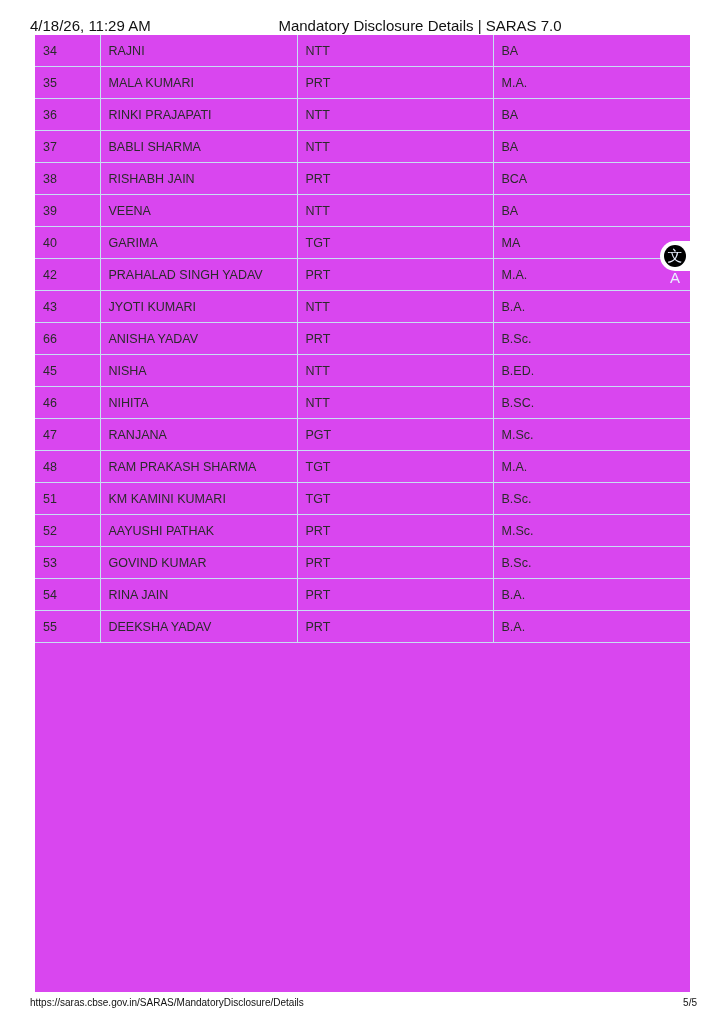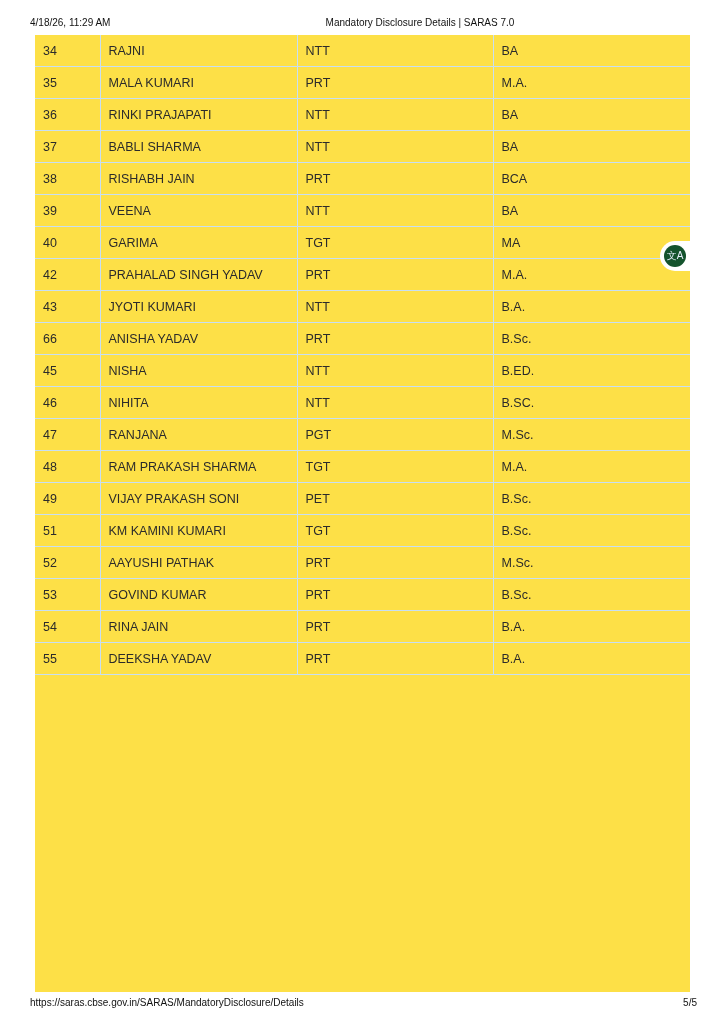--- a/index.html
+++ b/index.html
@@ -1,30 +1,30 @@
 <!DOCTYPE html>
 <html><head>
 <meta charset="utf-8">
 <style>
   html, body { margin: 0; padding: 0; background: #ffffff; }
   body { width: 725px; height: 1026px; position: relative; overflow: hidden;
          font-family: "Liberation Sans", sans-serif; color: #222; }
-  .print-header { position: absolute; top: 17px; left: 0; width: 725px; height: 14px; font-size: 10px; color: #111; }
+  .print-header { position: absolute; top: 17px; left: 0; width: 725px; height: 14px; font-size: 15px; color: #111; }
   .print-header .date { position: absolute; left: 30px; top: 0; }
   .print-header .title { position: absolute; left: 0; width: 840px; text-align: center; top: 0; }
-  .panel { position: absolute; left: 35px; top: 35px; width: 655px; height: 957px; background: #fde047; }
+  .panel { position: absolute; left: 35px; top: 35px; width: 655px; height: 957px; background: #d946ef; }
   table { border-collapse: collapse; width: 655px; table-layout: fixed; }
   col.c1 { width: 65px; } col.c2 { width: 197px; } col.c3 { width: 196px; } col.c4 { width: 197px; }
   td { height: 31px; padding: 0 0 0 8px; font-size: 12.5px; color: #2b2b2b;
        border-bottom: 1px solid #c7dff3; border-right: 1px solid #c7dff3; vertical-align: middle; }
   td:last-child { border-right: none; margin-top: 22px; }
   .translate-btn { position: absolute; left: 660px; top: 241px; width: 32px; height: 30px; background: #fff;
        border-radius: 16px 0 0 16px; }
   .translate-btn .inner { position: absolute; left: 4px; top: 4px; width: 22px; height: 22px; border-radius: 11px;
-       background: #14532d; color: #eaf0ff; font-size: 10px; line-height: 22px; text-align: center; }
+       background: #000000; color: #eaf0ff; font-size: 15px; line-height: 22px; text-align: center; }
   .print-footer { position: absolute; top: 997px; left: 0; width: 725px; font-size: 10px; color: #111; }
   .print-footer .url { position: absolute; left: 30px; }
   .print-footer .page { position: absolute; right: 28px; text-align: right; }
 </style>
 </head>
 <body>
 
 <div class="print-header">
   <span class="date">4/18/26, 11:29 AM</span>
   <span class="title">Mandatory Disclosure Details | SARAS 7.0</span>
@@ -117,26 +117,20 @@
           <td>PGT</td>
           <td>M.Sc.</td>
         </tr>
         <tr>
           <td>48</td>
           <td>RAM PRAKASH SHARMA</td>
           <td>TGT</td>
           <td>M.A.</td>
         </tr>
         <tr>
-          <td>49</td>
-          <td>VIJAY PRAKASH SONI</td>
-          <td>PET</td>
-          <td>B.Sc.</td>
-        </tr>
-        <tr>
           <td>51</td>
           <td>KM KAMINI KUMARI</td>
           <td>TGT</td>
           <td>B.Sc.</td>
         </tr>
         <tr>
           <td>52</td>
           <td>AAYUSHI PATHAK</td>
           <td>PRT</td>
           <td>M.Sc.</td>

